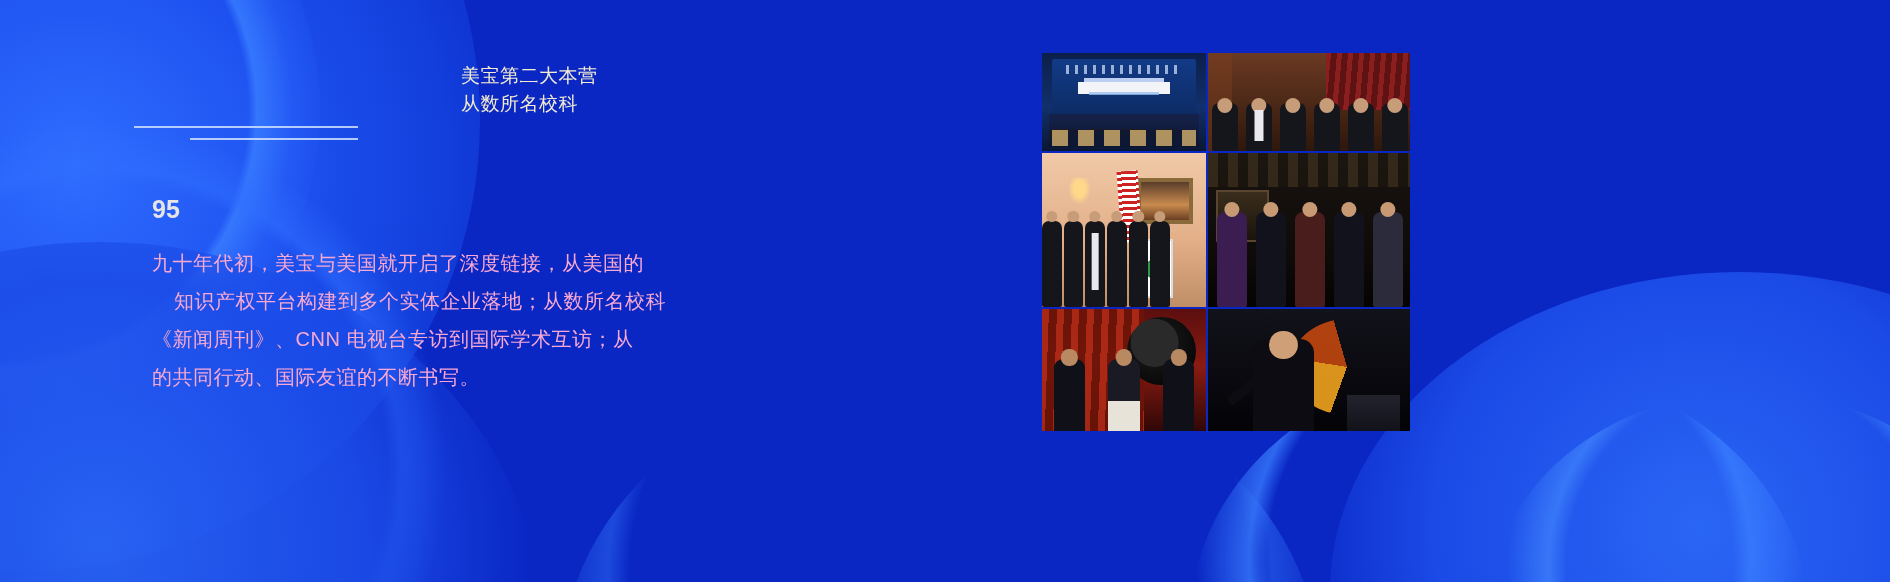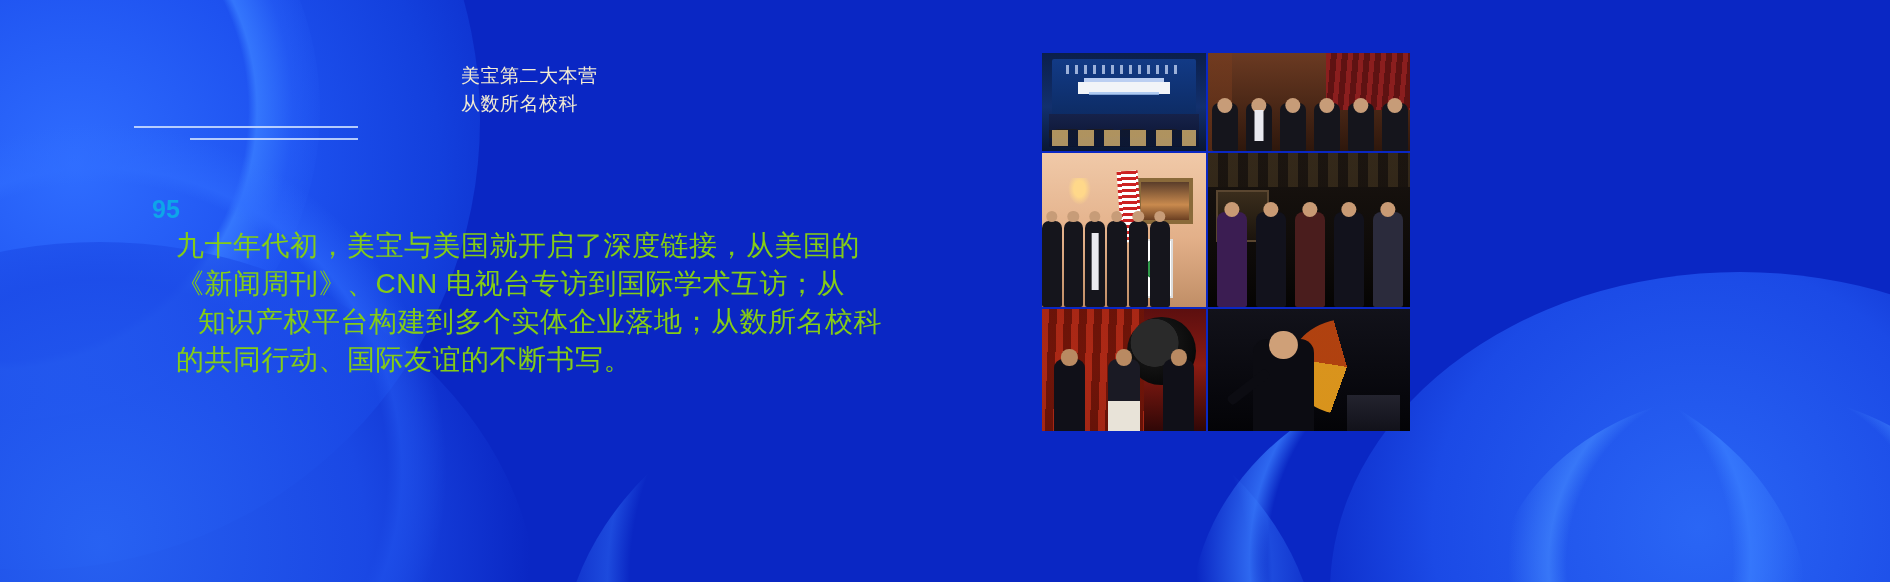--- a/index.html
+++ b/index.html
@@ -88,31 +88,30 @@
     line-height:1.45;
     letter-spacing:.5px;
     white-space:nowrap;
   }
 
   
   #body-block { position:absolute; left:152px; top:196px; width:770px; }
   #page-number {
     font-size:25px;
     font-weight:700;
-    color:#0ea5e9;
+    color:#e5e5e5;
     line-height:1.1;
-    margin-bottom:3px;
+    margin-bottom:20px;
   }
   .body-line {
-    color:#84cc16;
-    font-size:28px;
+    color:#f9a8d4;
+    font-size:20px;
     line-height:38px;
     letter-spacing:.5px;
     white-space:nowrap;
-    margin-left:24px;
   }
   .body-line.indent { padding-left:22px; }
 
   
   #collage {
     position:absolute;
     left:1042px; top:53px;
     width:368px; height:378px;
     display:grid;
     grid-template-columns:164px 204px;
@@ -324,22 +323,22 @@
 
   <div id="subtitle-block">
     <div>美宝第二大本营</div>
     <div>从数所名校科</div>
   </div>
 </div>
 
 <div id="body-block">
   <div id="page-number">95</div>
   <div class="body-line">九十年代初，美宝与美国就开启了深度链接，从美国的</div>
+  <div class="body-line indent">知识产权平台构建到多个实体企业落地；从数所名校科</div>
   <div class="body-line">《新闻周刊》、CNN 电视台专访到国际学术互访；从</div>
-  <div class="body-line indent">知识产权平台构建到多个实体企业落地；从数所名校科</div>
   <div class="body-line">的共同行动、国际友谊的不断书写。</div>
 </div>
 
 <div id="collage">
 
   <div class="photo p-cgi">
     <div class="cgi-banner">
       <div class="cgi-stars"></div>
       <div class="cgi-l1"></div>
       <div class="cgi-l2"></div>

